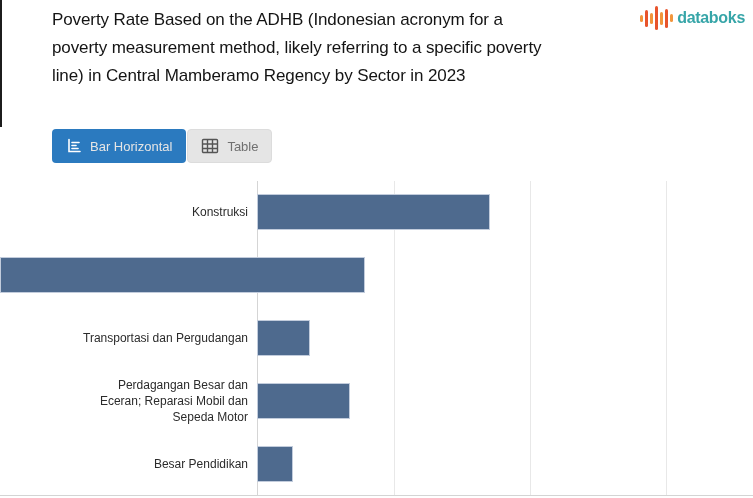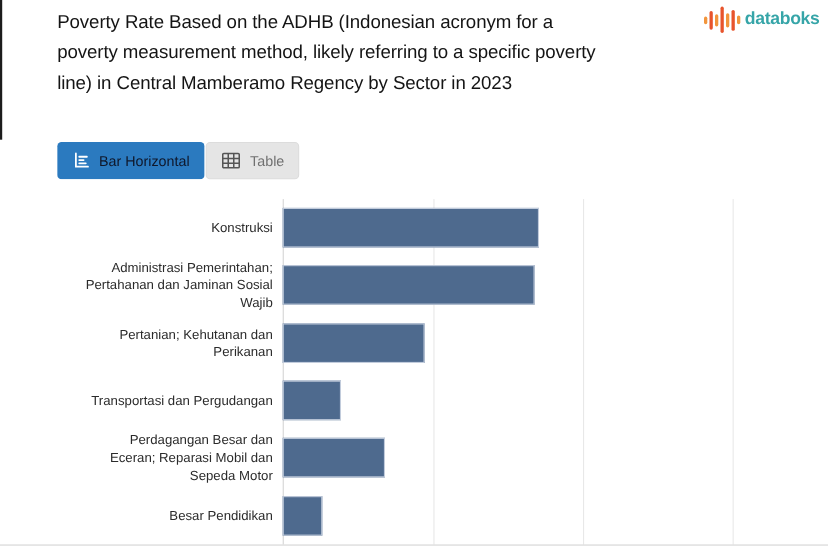--- a/index.html
+++ b/index.html
@@ -65,21 +65,21 @@
         <i style="height: 11px; background: rgb(242, 149, 60);"></i>
         <i style="height: 24px; background: rgb(232, 84, 44);"></i>
         <i style="height: 13px; background: rgb(242, 149, 60);"></i>
         <i style="height: 19px; background: rgb(232, 84, 44);"></i>
         <i style="height: 8px; background: rgb(242, 149, 60);"></i>
       </span>
     <span class="brand-text" id="brand-text" style="color: rgb(54, 165, 168);">databoks</span>
   </div>
 
   <div class="toolbar">
-    <button class="btn btn-active" id="btn-bar" style="background: rgb(43, 122, 191); color: #0f172a;">
+    <button class="btn btn-active" id="btn-bar" style="background: rgb(43, 122, 191); color: #e5e5e5;">
       <span>
         <svg width="16" height="16" viewBox="0 0 16 16" fill="none">
           <path d="M3 1.5 V13.5 H14" stroke="#ffffff" stroke-width="1.6" stroke-linecap="round"></path>
           <path d="M6 4.5 H13" stroke="#ffffff" stroke-width="1.6" stroke-linecap="round"></path>
           <path d="M6 7.5 H10" stroke="#ffffff" stroke-width="1.6" stroke-linecap="round"></path>
           <path d="M6 10.5 H12" stroke="#ffffff" stroke-width="1.6" stroke-linecap="round"></path>
         </svg>
       </span>
       <span>Bar Horizontal</span>
     </button>
@@ -104,33 +104,22 @@
     <div class="rows" id="chart-rows">
         <div class="row">
           <div class="row-label-cell">
             <span>Konstruksi</span>
           </div>
           <div class="row-track">
             <div class="bar" style="width: 53.5714%; background: rgb(78, 106, 142); border: 1px solid rgb(194, 204, 220);"></div>
           </div>
         </div>
         <div class="row">
-          <div class="row-label-cell">
-            <span>Administrasi Pemerintahan; Pertahanan dan Jaminan Sosial Wajib</span>
-          </div>
           <div class="row-track">
             <div class="bar" style="width: 52.7473%; background: rgb(78, 106, 142); border: 1px solid rgb(194, 204, 220);"></div>
-          </div>
-        </div>
-        <div class="row">
-          <div class="row-label-cell">
-            <span>Pertanian; Kehutanan dan Perikanan</span>
-          </div>
-          <div class="row-track">
-            <div class="bar" style="width: 29.6703%; background: rgb(78, 106, 142); border: 1px solid rgb(194, 204, 220);"></div>
           </div>
         </div>
         <div class="row">
           <div class="row-label-cell">
             <span>Transportasi dan Pergudangan</span>
           </div>
           <div class="row-track">
             <div class="bar" style="width: 12.0879%; background: rgb(78, 106, 142); border: 1px solid rgb(194, 204, 220);"></div>
           </div>
         </div>

